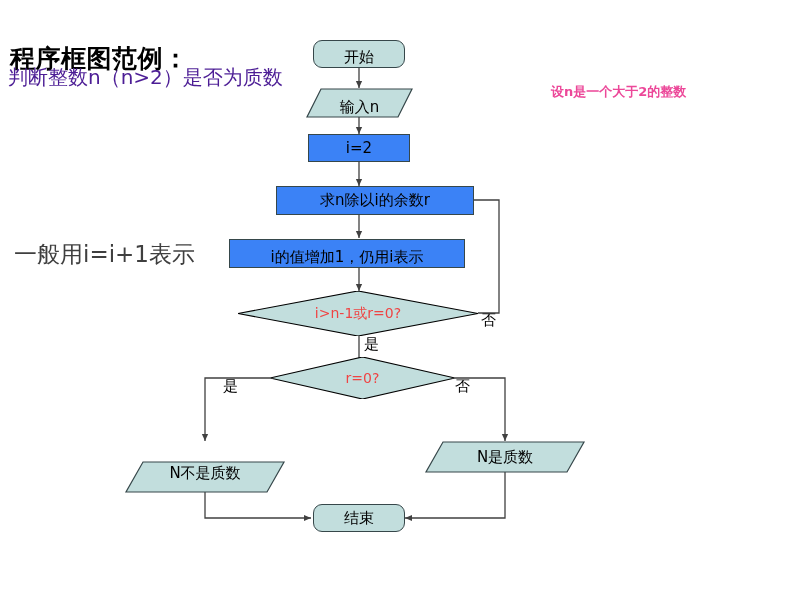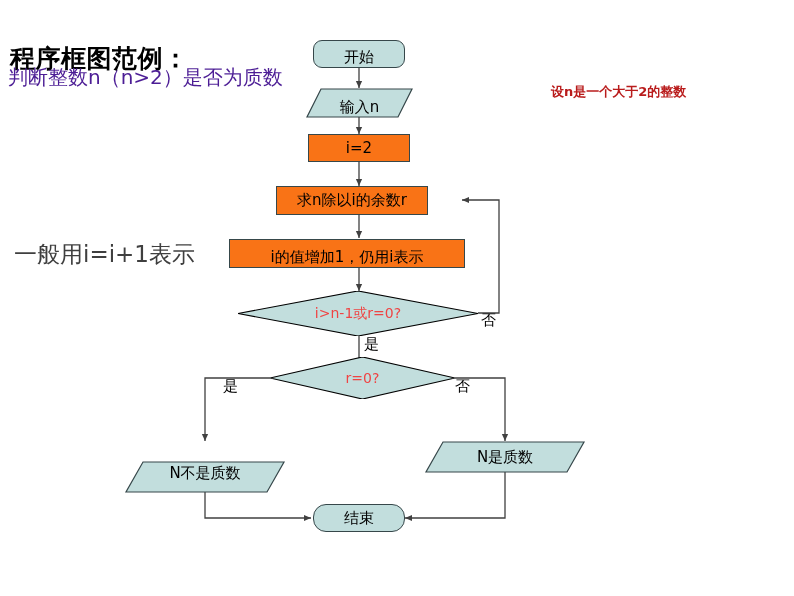--- a/index.html
+++ b/index.html
@@ -57,31 +57,31 @@
     font-weight: 400;
     color: #3f3f3f;
     margin-top: 8px;
   }
 
   #note-red {
     left: 551px;
     top: 85px;
     font-size: 13px;
     font-weight: 600;
-    color: #b91c1c;
+    color: #ec4899;
   }
 
   
   .node {
     position: absolute;
     box-sizing: border-box;
     display: flex;
     align-items: center;
     justify-content: center;
-    background: #f97316;
+    background: #3b82f6;
     border: 1px solid #36474a;
     color: #000;
     font-size: 15px;
     z-index: 3;
   }
 
   .node.terminator {
     border-radius: 9px;
     background: #c2dedd;
   }
@@ -221,21 +221,21 @@
     <svg width="105" height="28" viewBox="0 0 105 28">
       <polygon points="14,0 105,0 91,28 0,28" fill="#c2dedd" stroke="#36474a" stroke-width="1.2"></polygon>
     </svg>
     <div class="io-label">输入n</div>
   </div>
 
   <div class="node process" style="left:308px; top:134px; width:102px; height:28px;">
     <span>i=2</span>
   </div>
 
-  <div class="node process" style="left:276px; top:186px; width:152px; height:29px;">
+  <div class="node process" style="left:276px; top:186px; width:198px; height:29px;">
     <span>求n除以i的余数r</span>
   </div>
 
   <div class="node process" style="left:229px; top:239px; width:236px; height:29px;align-items:flex-end;">
     <span>i的值增加1，仍用i表示</span>
   </div>
 
   <div class="dec-wrap" style="left:238px; top:291px; width:240px; height:45px;">
     <svg width="240" height="45" viewBox="0 0 240 45">
       <polygon points="120,0 240,22.5 120,45 0,22.5" fill="#c2dedd" stroke="#000000" stroke-width="1.2"></polygon>
@@ -257,21 +257,21 @@
     <div class="io-label">N不是质数</div>
   </div>
 
   <div class="io-wrap" style="left:426px; top:442px; width:158px; height:30px;">
     <svg width="158" height="30" viewBox="0 0 158 30">
       <polygon points="17,0 158,0 141,30 0,30" fill="#c2dedd" stroke="#36474a" stroke-width="1.2"></polygon>
     </svg>
     <div class="io-label">N是质数</div>
   </div>
 
-  <div class="node terminator" style="left:313px; top:504px; width:92px; height:28px;border-radius:13px;">
+  <div class="node terminator" style="left:313px; top:504px; width:92px; height:28px;">
     <span>结束</span>
   </div>
 
   <div class="branch-label" style="left:481px; top:311px;">否</div>
 
   <div class="branch-label" style="left:364px; top:335px;">是</div>
 
   <div class="branch-label" style="left:223px; top:377px;">是</div>
 
   <div class="branch-label" style="left:455px; top:377px;">否</div>

